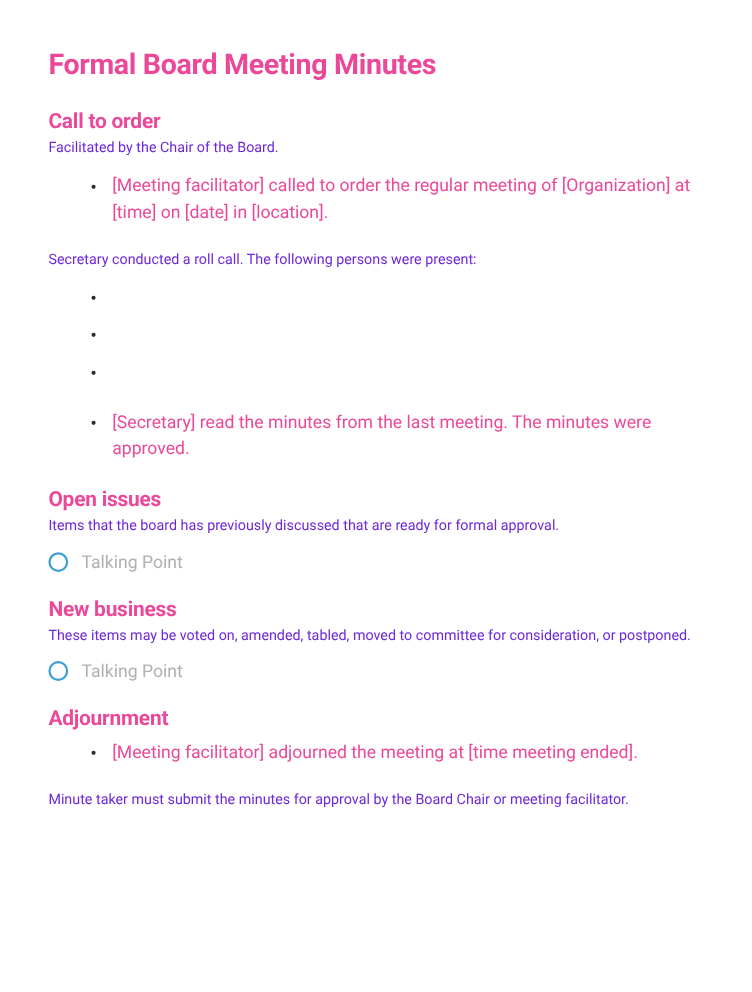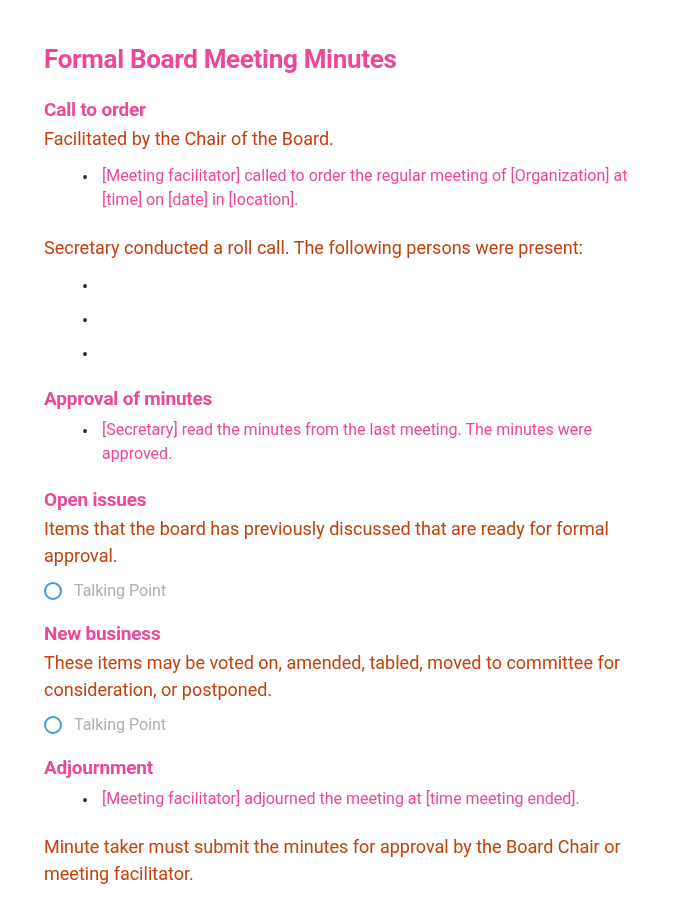--- a/index.html
+++ b/index.html
@@ -25,22 +25,22 @@
       font-size: 19px;
       font-weight: 700;
       color: #ec4899;
       margin-bottom: 4px;
       letter-spacing: -0.2px;
     }
     .section {
       margin-bottom: 22px;
     }
     .section-desc {
-      font-size: 18px;
-      color: #c2410c;
+      font-size: 13px;
+      color: #6d28d9;
       line-height: 1.5;
       margin-bottom: 12px;
     }
     ul.bullets {
       list-style: none;
       padding-left: 38px;
       margin-top: 8px;
     }
     ul.bullets li {
       position: relative;
@@ -56,21 +56,21 @@
       left: 0;
       font-size: 18px;
       color: #2c2c2c;
     }
     ul.bullets.empty li {
       min-height: 24px;
       margin-bottom: 10px;
     }
     .talking-point {
       display: flex;
-      align-items: center;
+      align-items: flex-end;
       margin-top: 10px;
       padding-left: 0;
     }
     .circle-icon {
       width: 18px;
       height: 18px;
       border: 2px solid #3b9ed6;
       border-radius: 50%;
       margin-right: 12px;
       flex-shrink: 0;
@@ -96,21 +96,20 @@
 <div class="section">
   <div class="section-desc">Secretary conducted a roll call. The following persons were present:</div>
   <ul class="bullets empty">
     <li></li>
     <li></li>
     <li></li>
   </ul>
 </div>
 
 <div class="section">
-  <h2>Approval of minutes</h2>
   <ul class="bullets">
     <li>[Secretary] read the minutes from the last meeting. The minutes were approved.</li>
   </ul>
 </div>
 
 <div class="section">
   <h2>Open issues</h2>
   <div class="section-desc">Items that the board has previously discussed that are ready for formal approval.</div>
   <div class="talking-point">
     <span class="circle-icon"></span>

